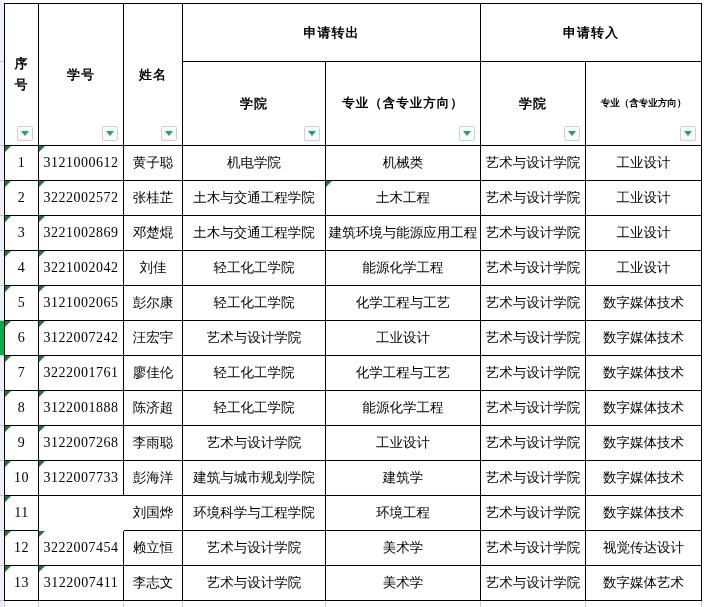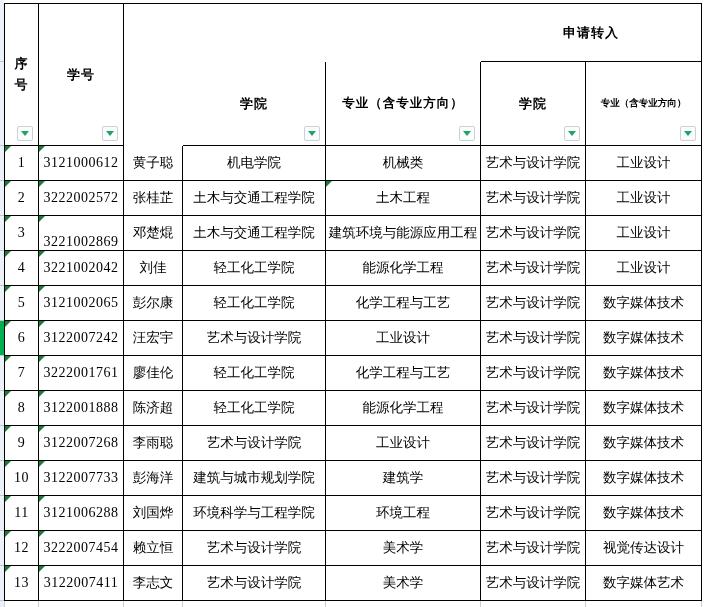--- a/index.html
+++ b/index.html
@@ -68,20 +68,29 @@
       <span class="filter-btn">
           <span class="arrow"></span>
         </span>
     </div>
     <div class="cell hdr rowspan2">
       <span>学号</span>
       <span class="filter-btn">
           <span class="arrow"></span>
         </span>
     </div>
+    <div class="cell hdr rowspan2">
+      <span>姓名</span>
+      <span class="filter-btn">
+          <span class="arrow"></span>
+        </span>
+    </div>
+    <div class="cell hdr span-out">
+      <span>申请转出</span>
+    </div>
     <div class="cell hdr span-in">
       <span>申请转入</span>
     </div>
 
     <div class="cell hdr" style="grid-column:4;grid-row:2;">
       <span>学院</span>
       <span class="filter-btn">
           <span class="arrow"></span>
         </span>
     </div>
@@ -148,21 +157,21 @@
       <div class="cell data" style="grid-area: 4 / 6;">
         <span>艺术与设计学院</span>
       </div>
       <div class="cell data" style="grid-area: 4 / 7;">
         <span>工业设计</span>
       </div>
       <div class="cell data num" style="grid-area: 5 / 1;">
         <span>3</span>
         <span class="marker"></span>
       </div>
-      <div class="cell data num" style="grid-area: 5 / 2; align-items: flex-end;">
+      <div class="cell data num" style="grid-area: 5 / 2;">
         <span>3221002869</span>
         <span class="marker"></span>
       </div>
       <div class="cell data" style="grid-area: 5 / 3; text-align: center;">
         <span>邓楚焜</span>
       </div>
       <div class="cell data" style="grid-area: 5 / 4;">
         <span>土木与交通工程学院</span>
       </div>
       <div class="cell data" style="grid-area: 5 / 5;">
@@ -330,24 +339,20 @@
         <span>建筑学</span>
       </div>
       <div class="cell data" style="grid-area: 12 / 6;">
         <span>艺术与设计学院</span>
       </div>
       <div class="cell data" style="grid-area: 12 / 7;">
         <span>数字媒体技术</span>
       </div>
       <div class="cell data num" style="grid-area: 13 / 1;">
         <span>11</span>
-        <span class="marker"></span>
-      </div>
-      <div class="cell data num" style="grid-area: 13 / 2;">
-        <span>3121006288</span>
         <span class="marker"></span>
       </div>
       <div class="cell data" style="grid-area: 13 / 3;">
         <span>刘国烨</span>
       </div>
       <div class="cell data" style="grid-area: 13 / 4;">
         <span>环境科学与工程学院</span>
       </div>
       <div class="cell data" style="grid-area: 13 / 5;">
         <span>环境工程</span>

